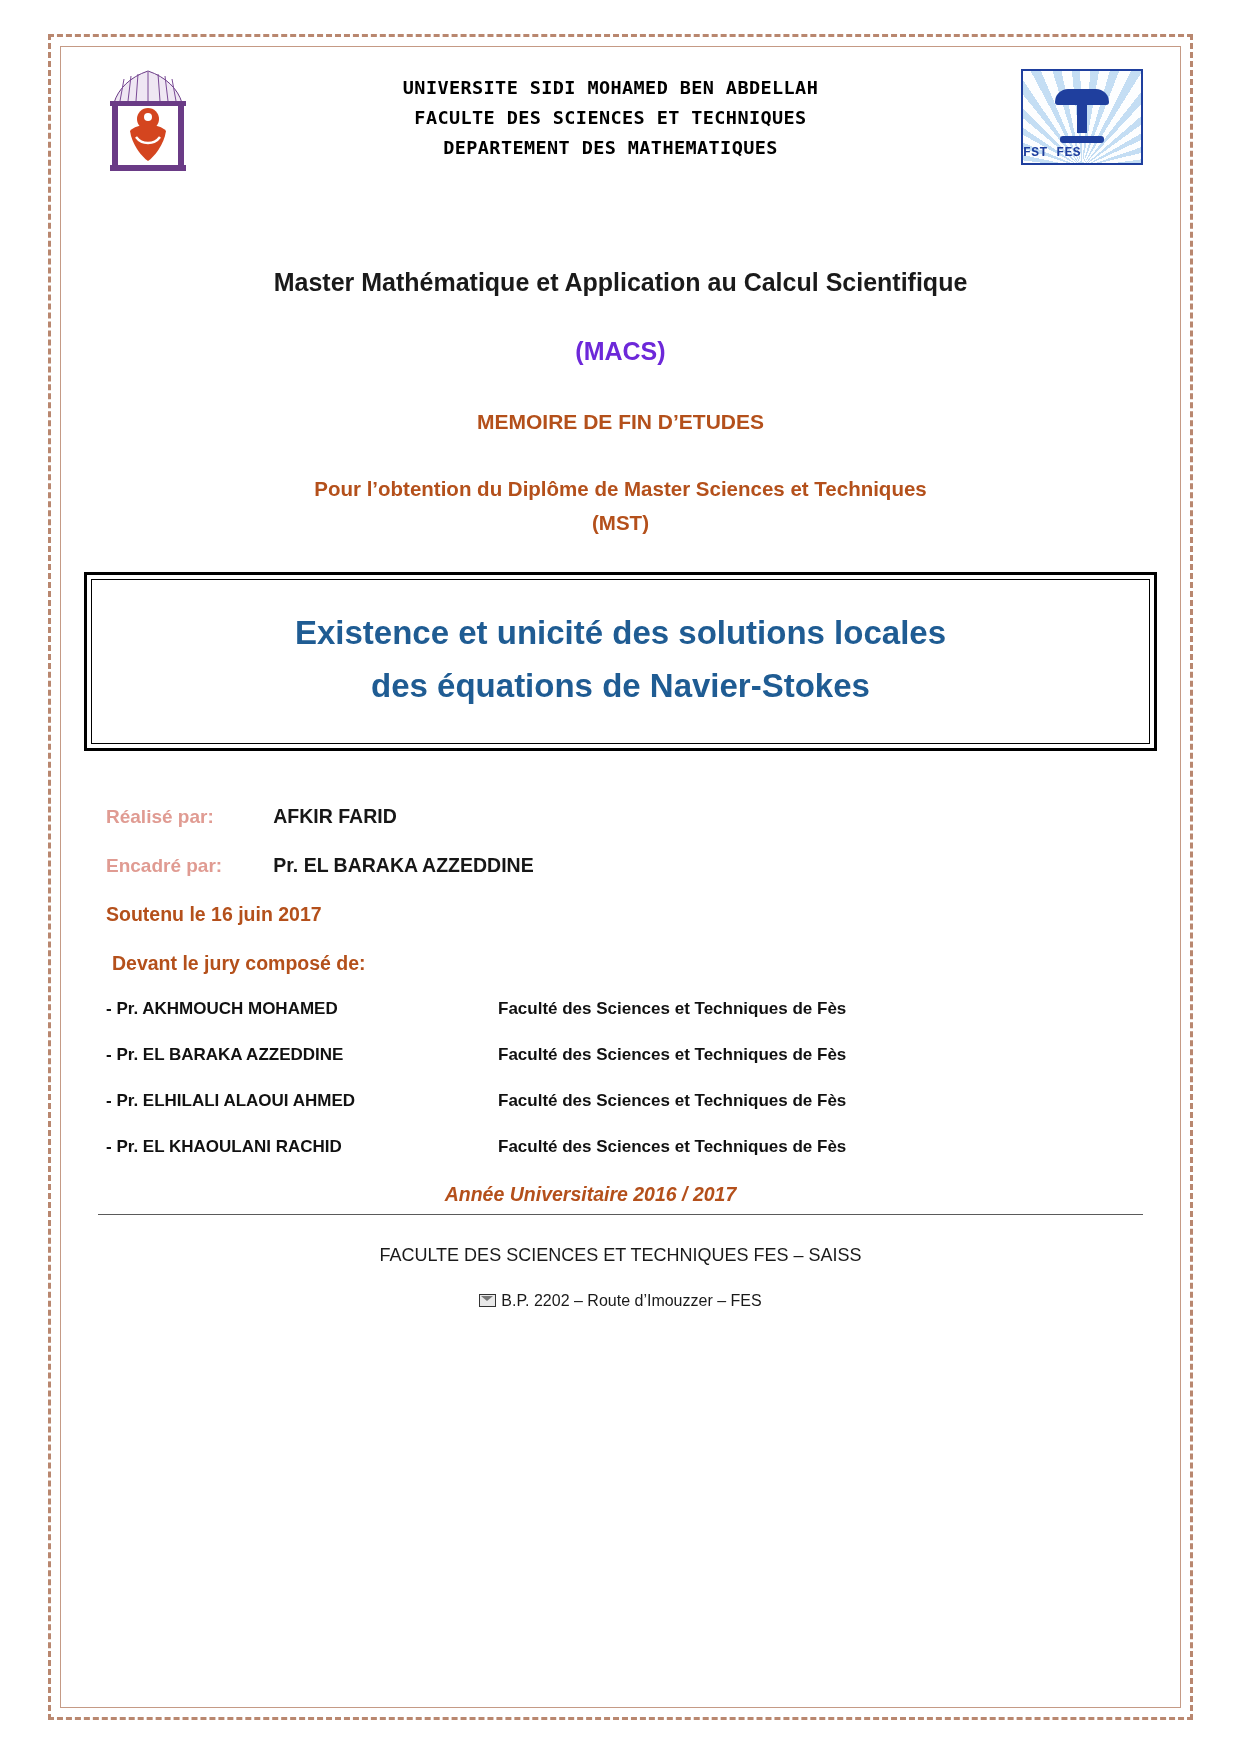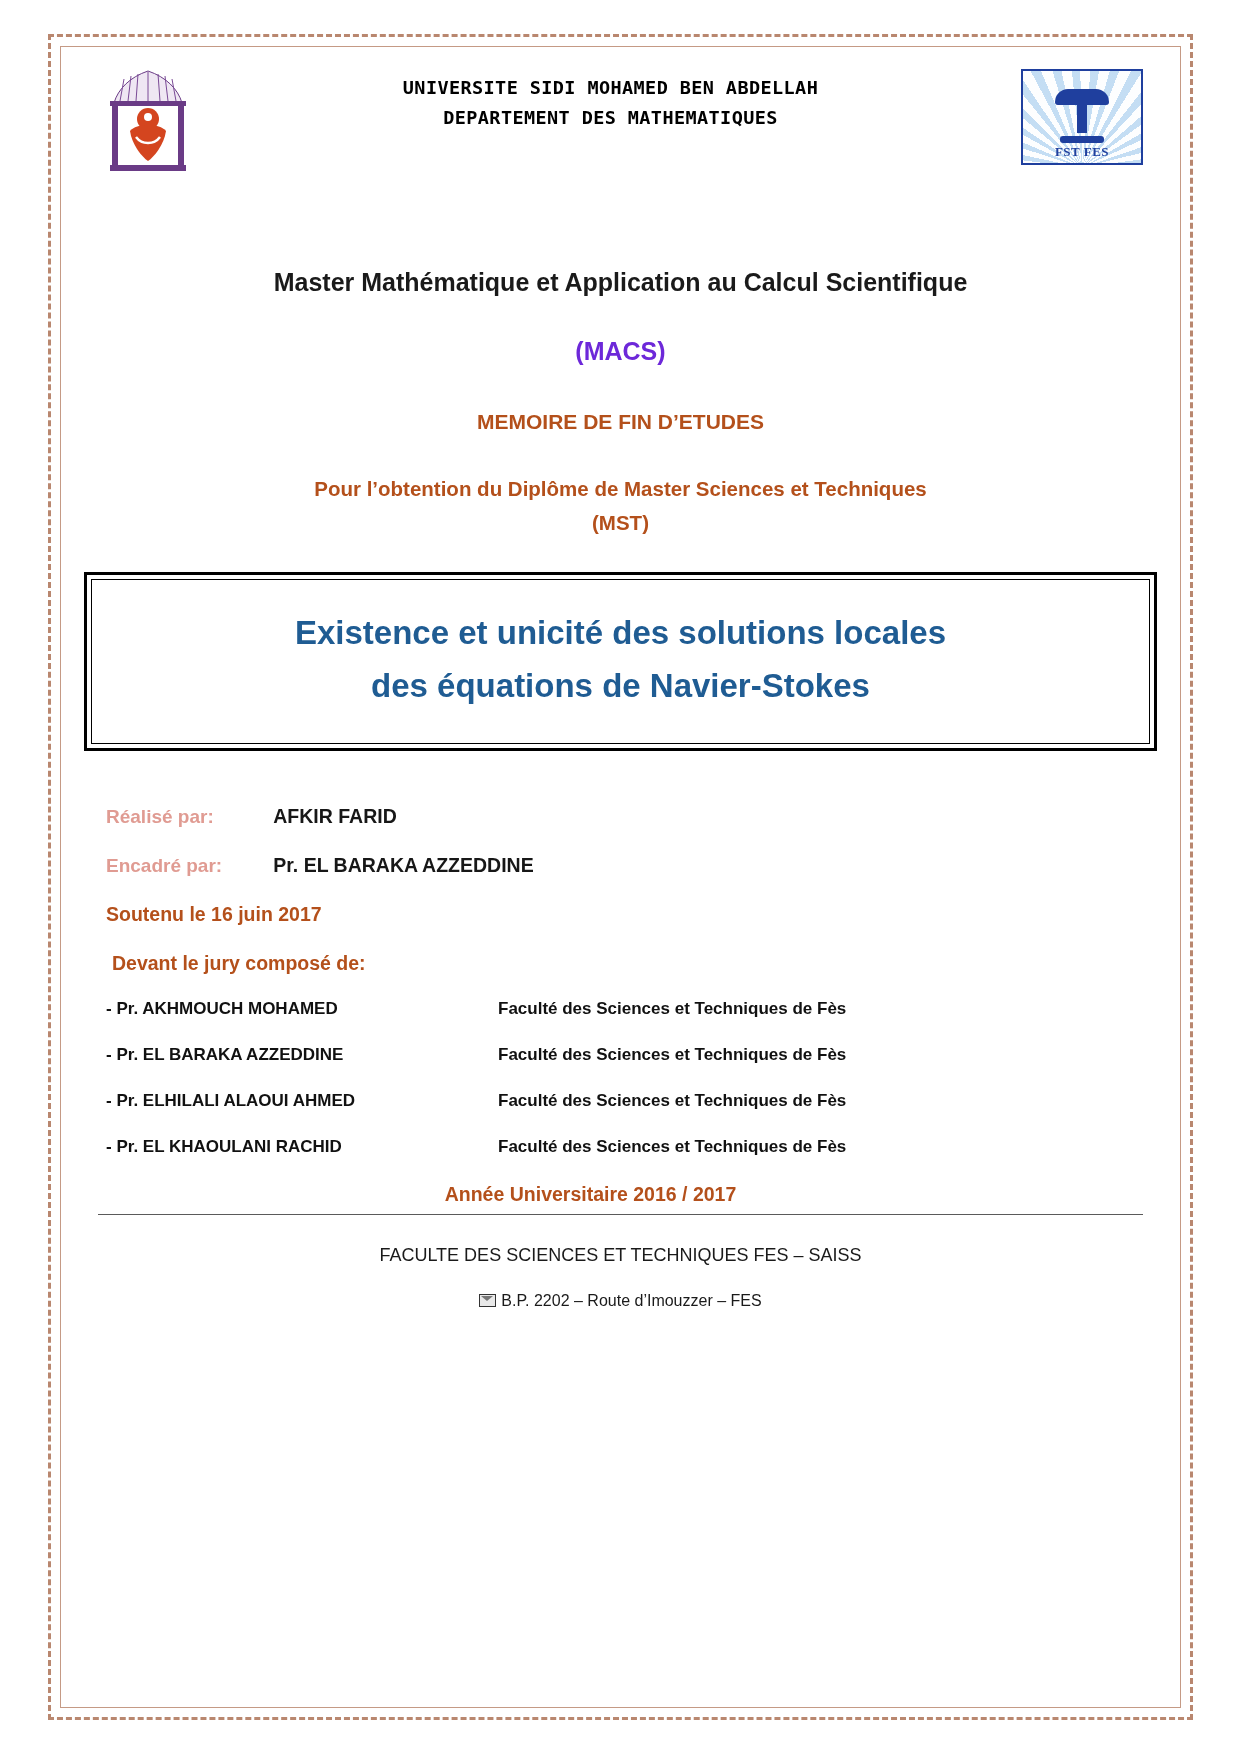--- a/index.html
+++ b/index.html
@@ -103,22 +103,21 @@
     transform: translateX(-50%);
     bottom: 20px;
     width: 44px; height: 7px;
     background: #1f3f9e;
     border-radius: 3px;
   }
   .fst-logo .fst-text {
     position: absolute;
     bottom: 3px;
     left: 0; right: 0;
-    text-align: center;
-    font-family: Liberation Serif, serif;
+    font-family: Liberation Mono, monospace;
     font-weight: bold;
     font-size: 13px;
     color: #1f3f9e;
     letter-spacing: .5px;
   }
 
   .univ-titles {
     position: absolute;
     left: 130px;
     right: 150px;
@@ -232,20 +231,21 @@
     flex: 1;
   }
 
   .annee {
     margin-top: 10px;
     text-align: center;
     font-size: 19.5px;
     font-weight: bold;
     color: #b4501b;
     padding-right: 60px;
+    font-style: italic;
   }
   .rule {
     margin: 8px 20px 0 20px;
     border-bottom: 1px solid #5a5a5a;
   }
 
   
   .footer {
     margin-top: 30px;
     text-align: center;
@@ -313,20 +313,21 @@
             <circle cx="48" cy="54" r="11"></circle>
             <path d="M30 66 C36 58 60 58 66 66 C64 80 54 92 48 96 C42 92 32 80 30 66 Z"></path>
           </g>
           <circle cx="48" cy="52" r="4" fill="#ffffff"></circle>
           <path d="M36 72 C42 80 54 80 60 72" stroke="#ffffff" stroke-width="2.5" fill="none"></path>
         </svg>
       </div>
 
       <div class="univ-titles">
         <div>UNIVERSITE SIDI MOHAMED BEN ABDELLAH</div>
+        <div>FACULTE DES SCIENCES ET TECHNIQUES</div>
         <div>DEPARTEMENT DES MATHEMATIQUES</div>
       </div>
 
       <div class="fst-logo">
         <div class="rays"></div>
         <div class="glyph"></div>
         <div class="glyph-foot"></div>
         <div class="fst-text">FST FES</div>
       </div>
     </div>

